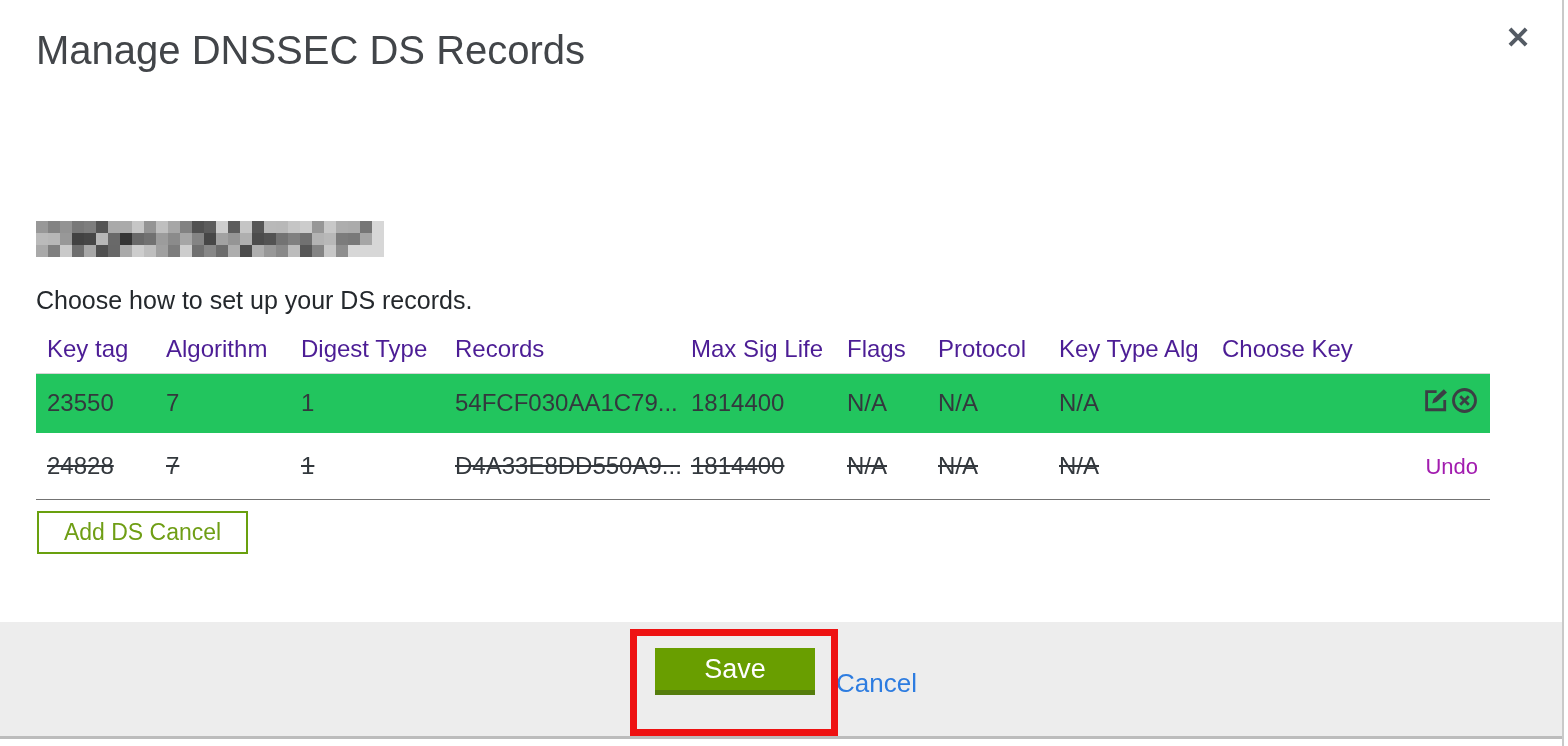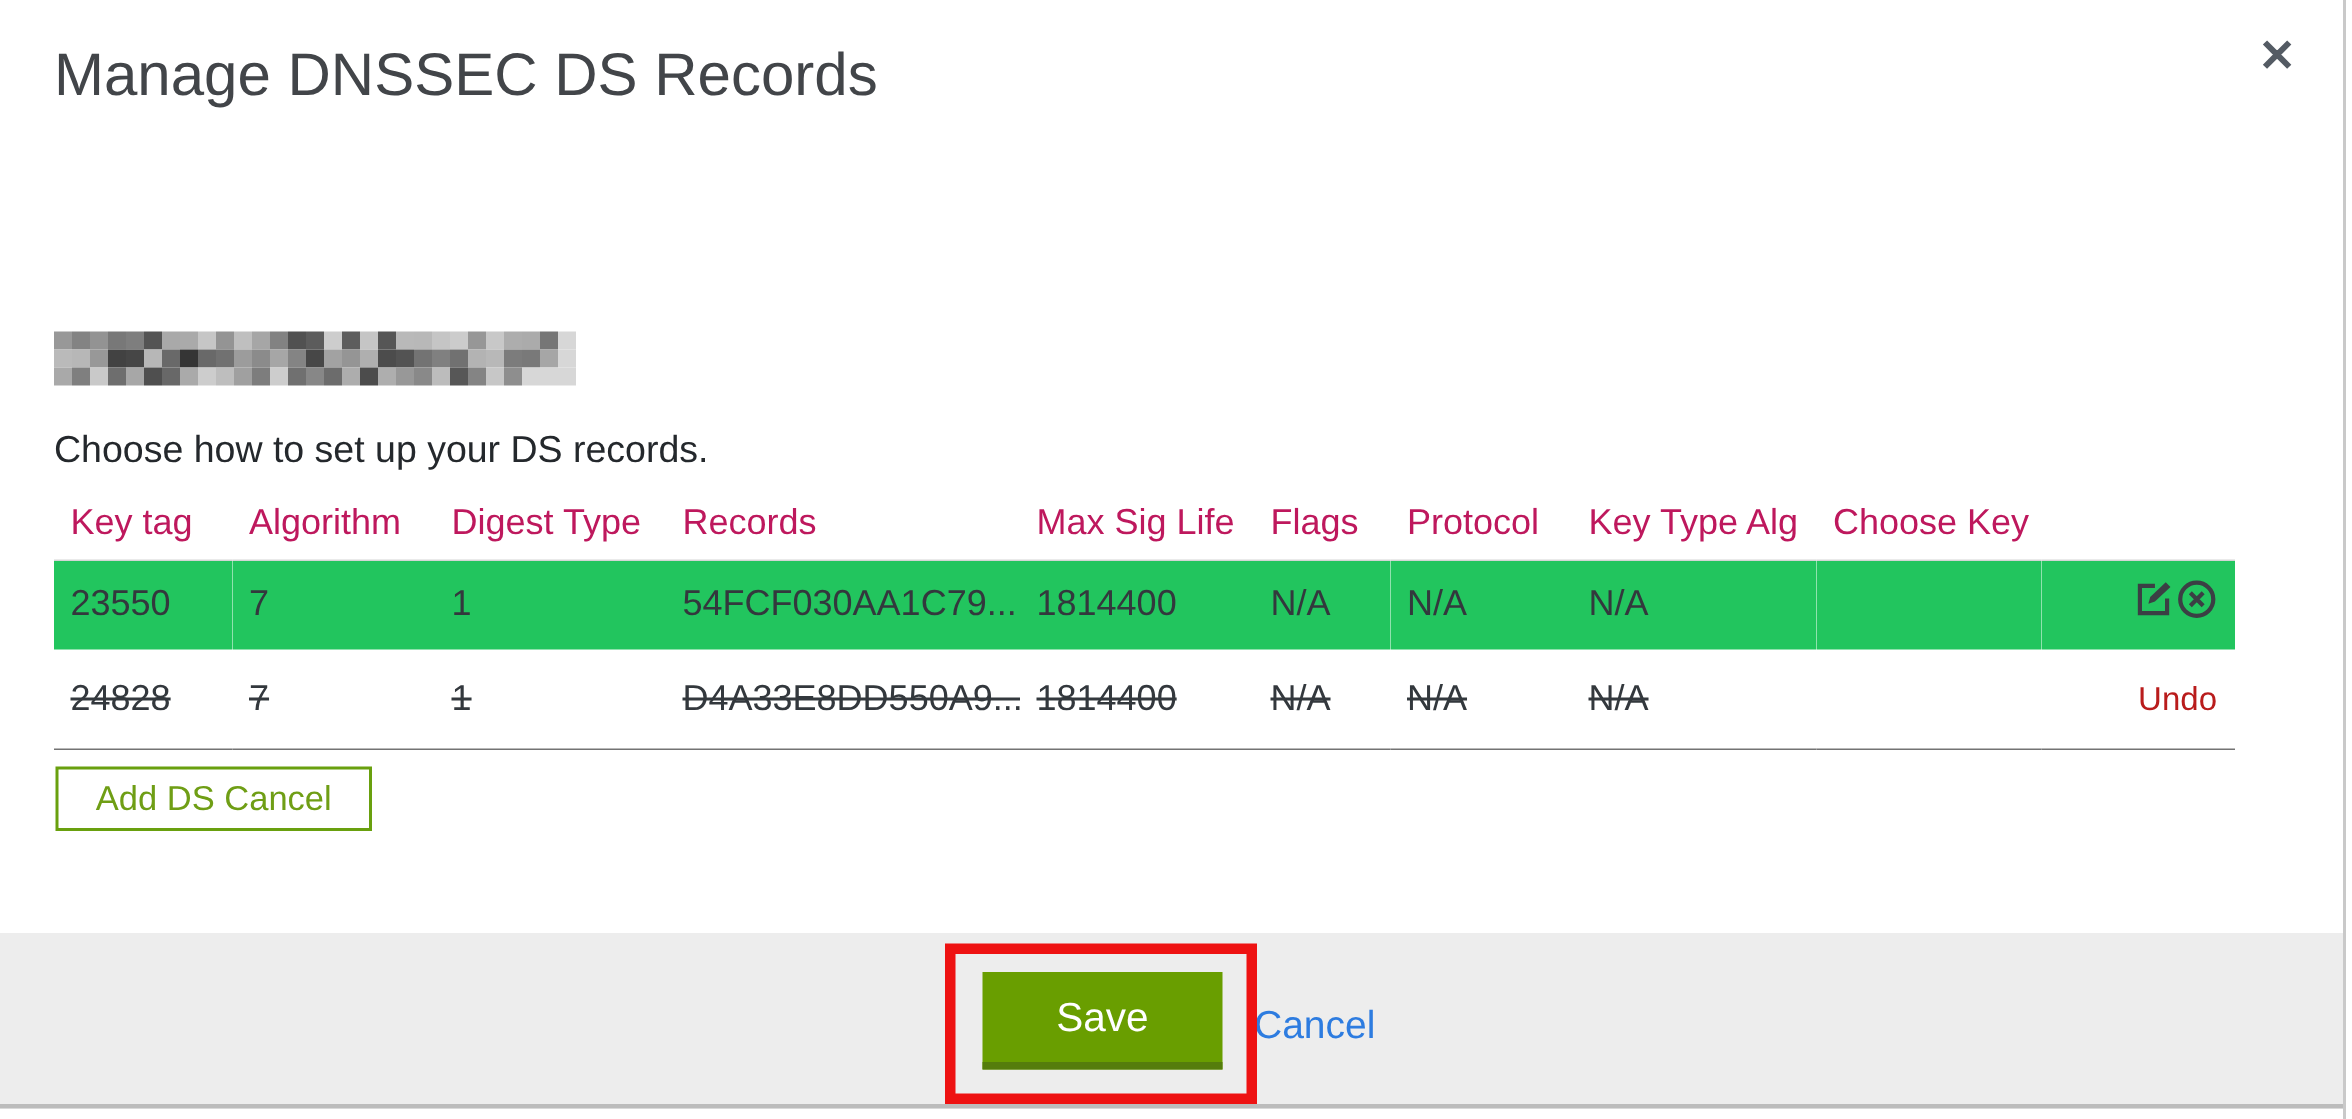--- a/index.html
+++ b/index.html
@@ -34,47 +34,47 @@
     position:absolute; left:36px; top:286px;
     font-size:25px; color:#24282c;
   }
 
   .ds-table {
     position:absolute; left:36px; top:325px; width:1454px;
     border-collapse:collapse; table-layout:fixed;
     font-size:24px; color:#33383d;
   }
   .ds-table th {
-    height:48px; text-align:left; font-weight:400; color:#be185d;
+    height:48px; text-align:left; font-weight:400; color:#4c1d95;
     padding:0 0 0 11px; white-space:nowrap; vertical-align:middle;
   }
   .ds-table td {
     padding:0 0 0 11px; white-space:nowrap; vertical-align:middle; overflow:hidden;
   }
   tr.row-active td { background:#22c55e; height:60px; border-top:1px solid #d5d5d5; }
   tr.row-deleted td { background:#ffffff; height:66px; border-bottom:1px solid #737373; }
   tr.row-deleted td.cell { text-decoration:line-through; }
   td.actions { text-align:right; padding-right:12px; }
   .row-icons { display:inline-flex; align-items:center; gap:2px; }
   .icon-btn { display:inline-block; width:27px; height:27px; cursor:pointer; }
-  .undo-link { color:#b91c1c; text-decoration:none; font-size:22px; cursor:pointer; }
+  .undo-link { color:#a21caf; text-decoration:none; font-size:22px; cursor:pointer; }
 
   .add-btn {
     position:absolute; left:37px; top:511px; width:211px; height:43px;
     background:#ffffff; border:2px solid #69a00e; color:#6f9e15;
     font-size:23px; font-family:inherit; cursor:pointer;
   }
 
   .footer {
     position:absolute; left:0; top:622px; width:1564px; height:117px;
     background:#ededed; border-bottom:3px solid #bcbcbc;
   }
 
   .save-btn {
-    position:absolute; left:655px; top:648px; width:160px; height:65px;
+    position:absolute; left:655px; top:648px; width:160px; height:47px;
     background:#699e00; border:none; border-bottom:5px solid #557d0c;
     color:#ffffff; font-size:27px; font-family:inherit; cursor:pointer;
   }
   .cancel-link {
     position:absolute; left:836px; top:668px;
     font-size:26px; color:#2d7ce0; text-decoration:none; cursor:pointer;
   }
   .annotation-rect {
     position:absolute; left:630px; top:629px; width:208px; height:107px;
     border:7px solid #ee1212; pointer-events:none;

